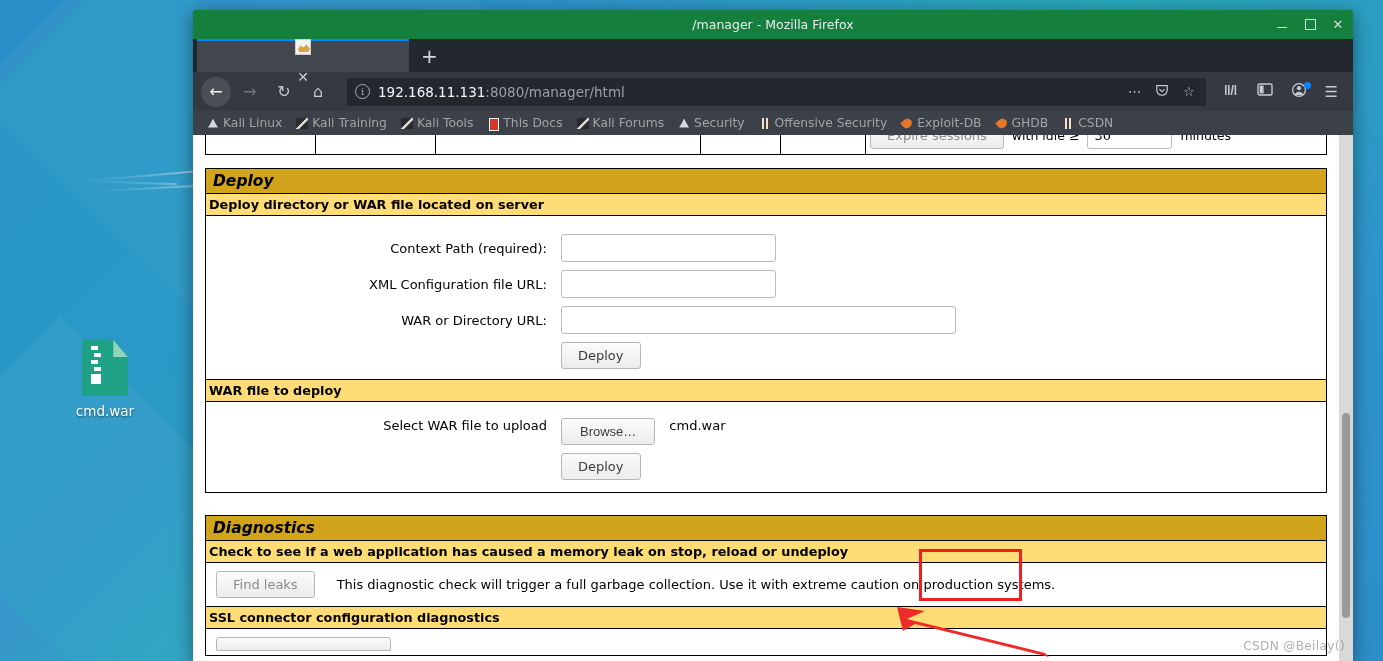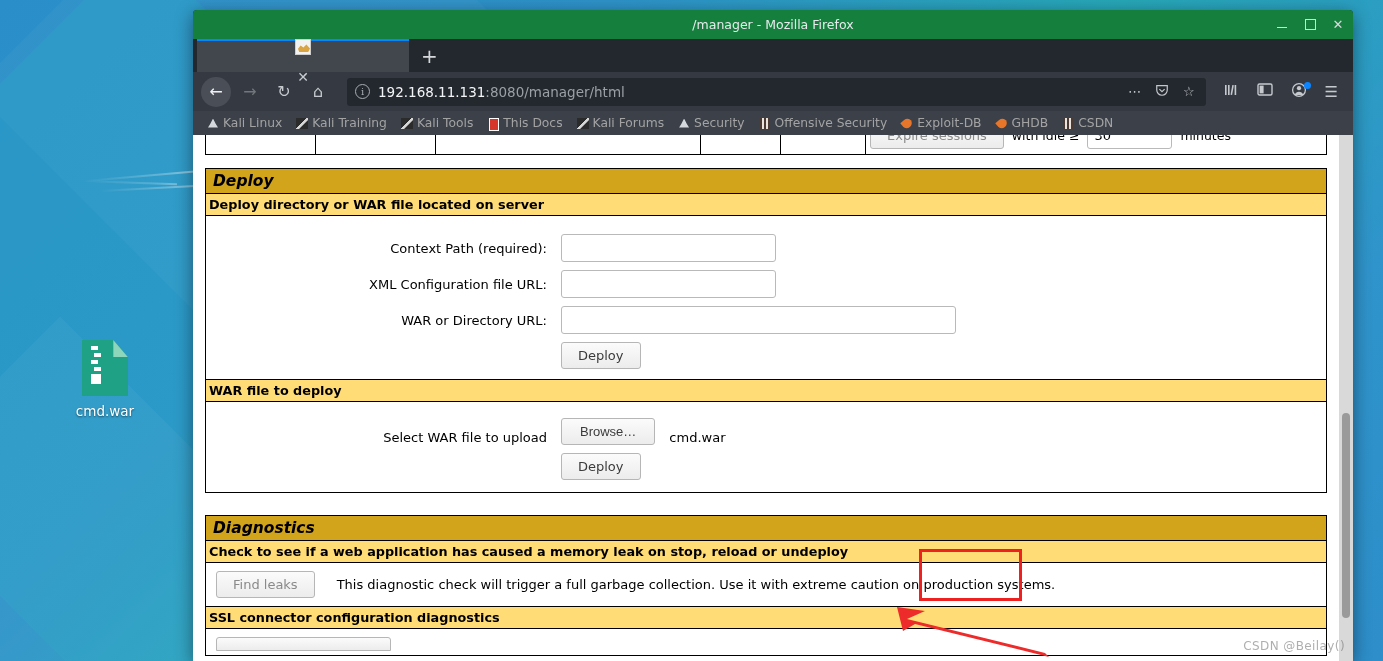--- a/index.html
+++ b/index.html
@@ -226,21 +226,21 @@
   .btn {
     background: linear-gradient(#fbfbfb,#ececec);
     border: 1px solid #b6b6b6; border-radius: 3px;
     font-size: 13px; color: #3b3b3b; padding: 5px 16px; cursor: pointer;
     font-family: "DejaVu Sans", "Liberation Sans", sans-serif;
   }
   .btn.disabled { color: #8a8a8a; }
   .btnrow { display: flex; }
   .btnrow .pad { width: 355px; }
 
-  .uploadrow { display: flex; align-items: flex-end; margin: 10px 0 4px; }
+  .uploadrow { display: flex; align-items: flex-start; margin: 10px 0 4px; }
   .uploadrow .lbl { width: 355px; text-align: right; padding-right: 14px; font-size: 13px; }
   .browse-btn {
     background: linear-gradient(#fbfbfb,#ececec);
     border: 1px solid #b6b6b6; border-radius: 3px;
     font-size: 13px; color: #3b3b3b; padding: 5px 18px; cursor: pointer;
   }
   .filename { font-size: 13px; color: #000; margin-left: 14px; }
 
   #redbox {
     position: absolute; left: 726px; top: 414px;

